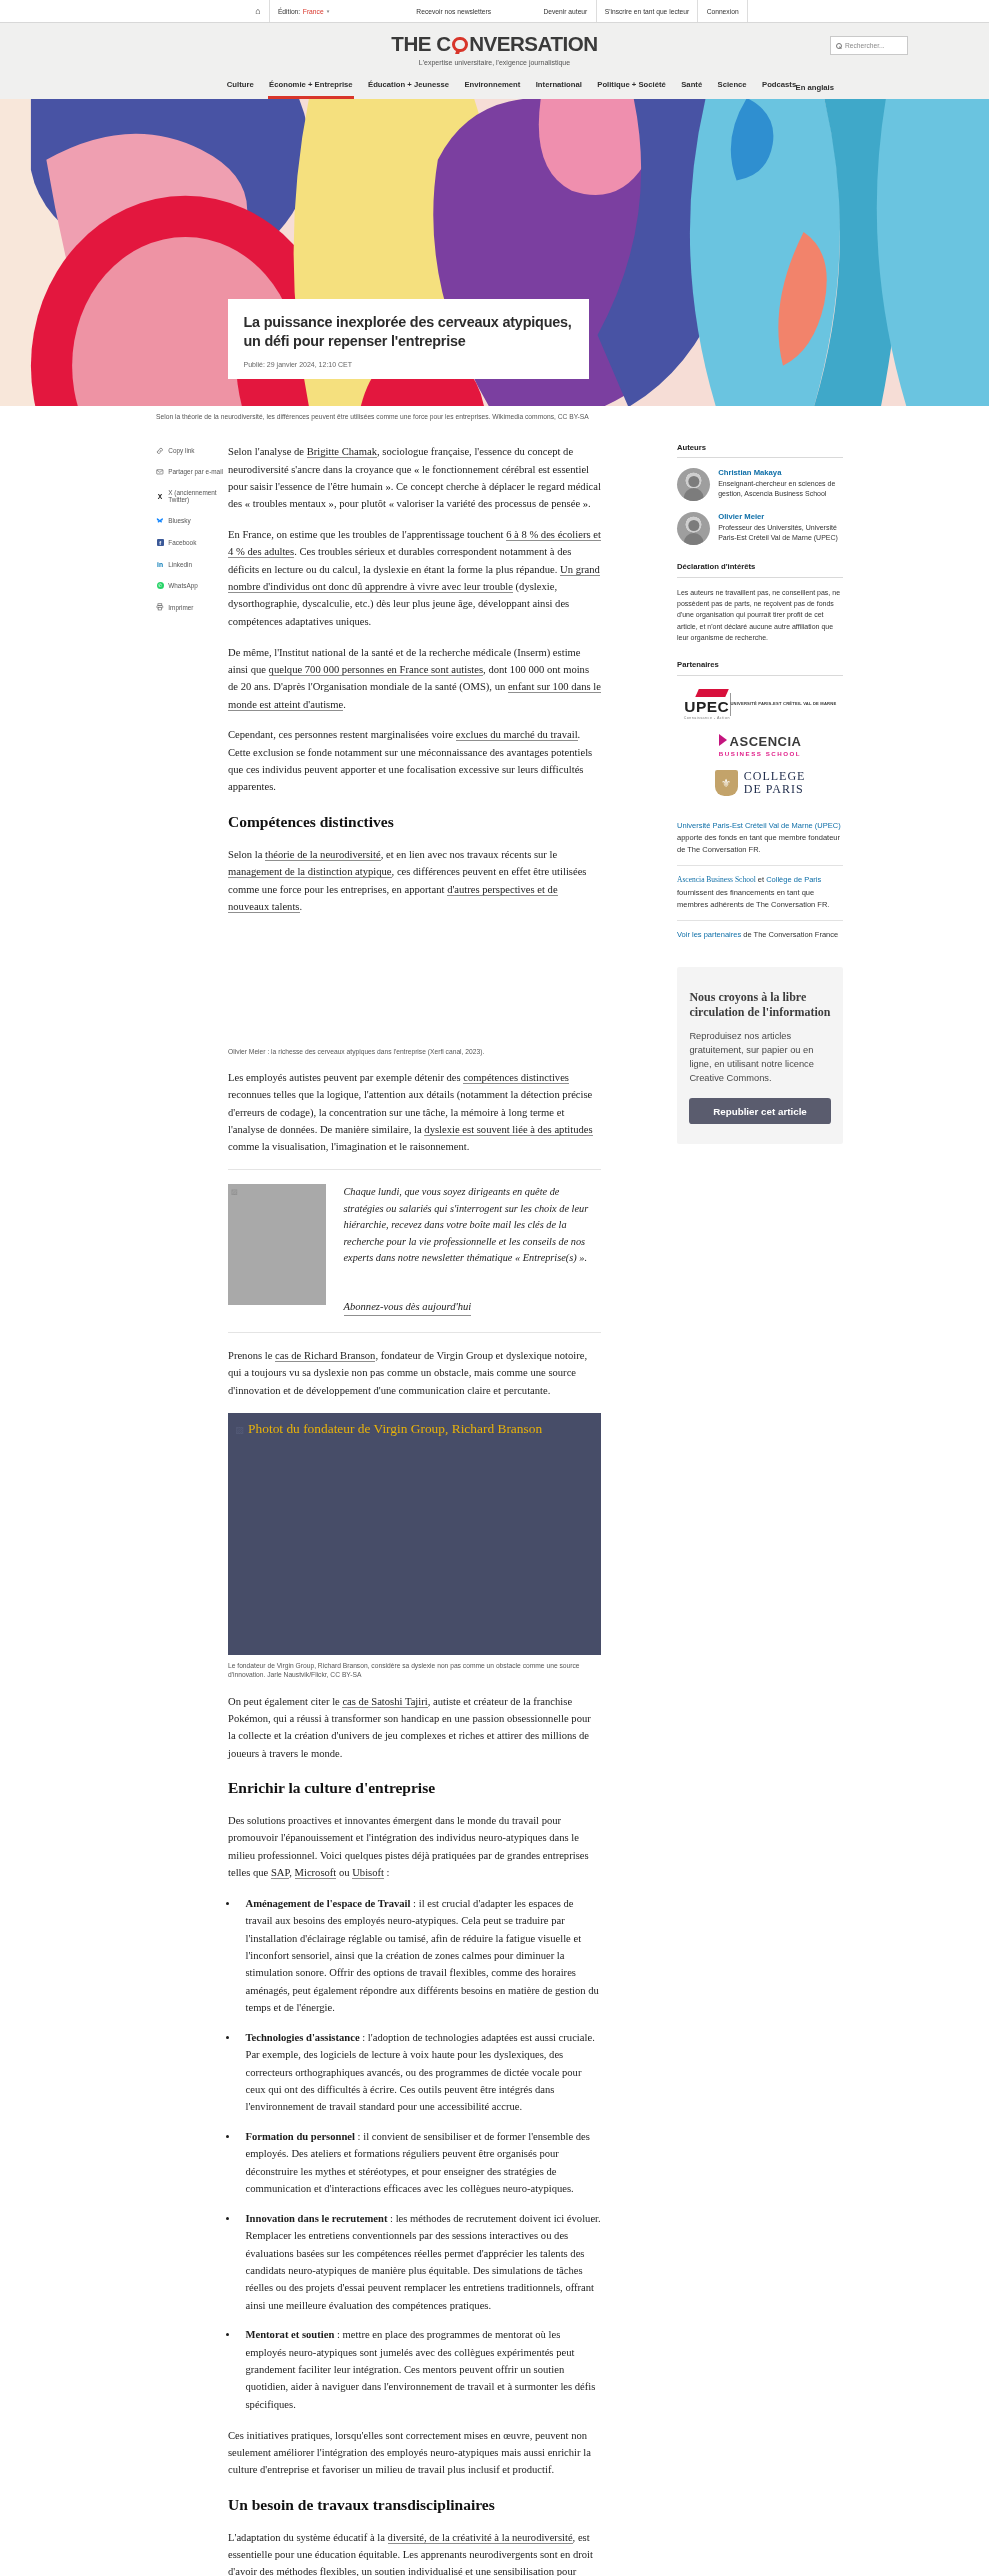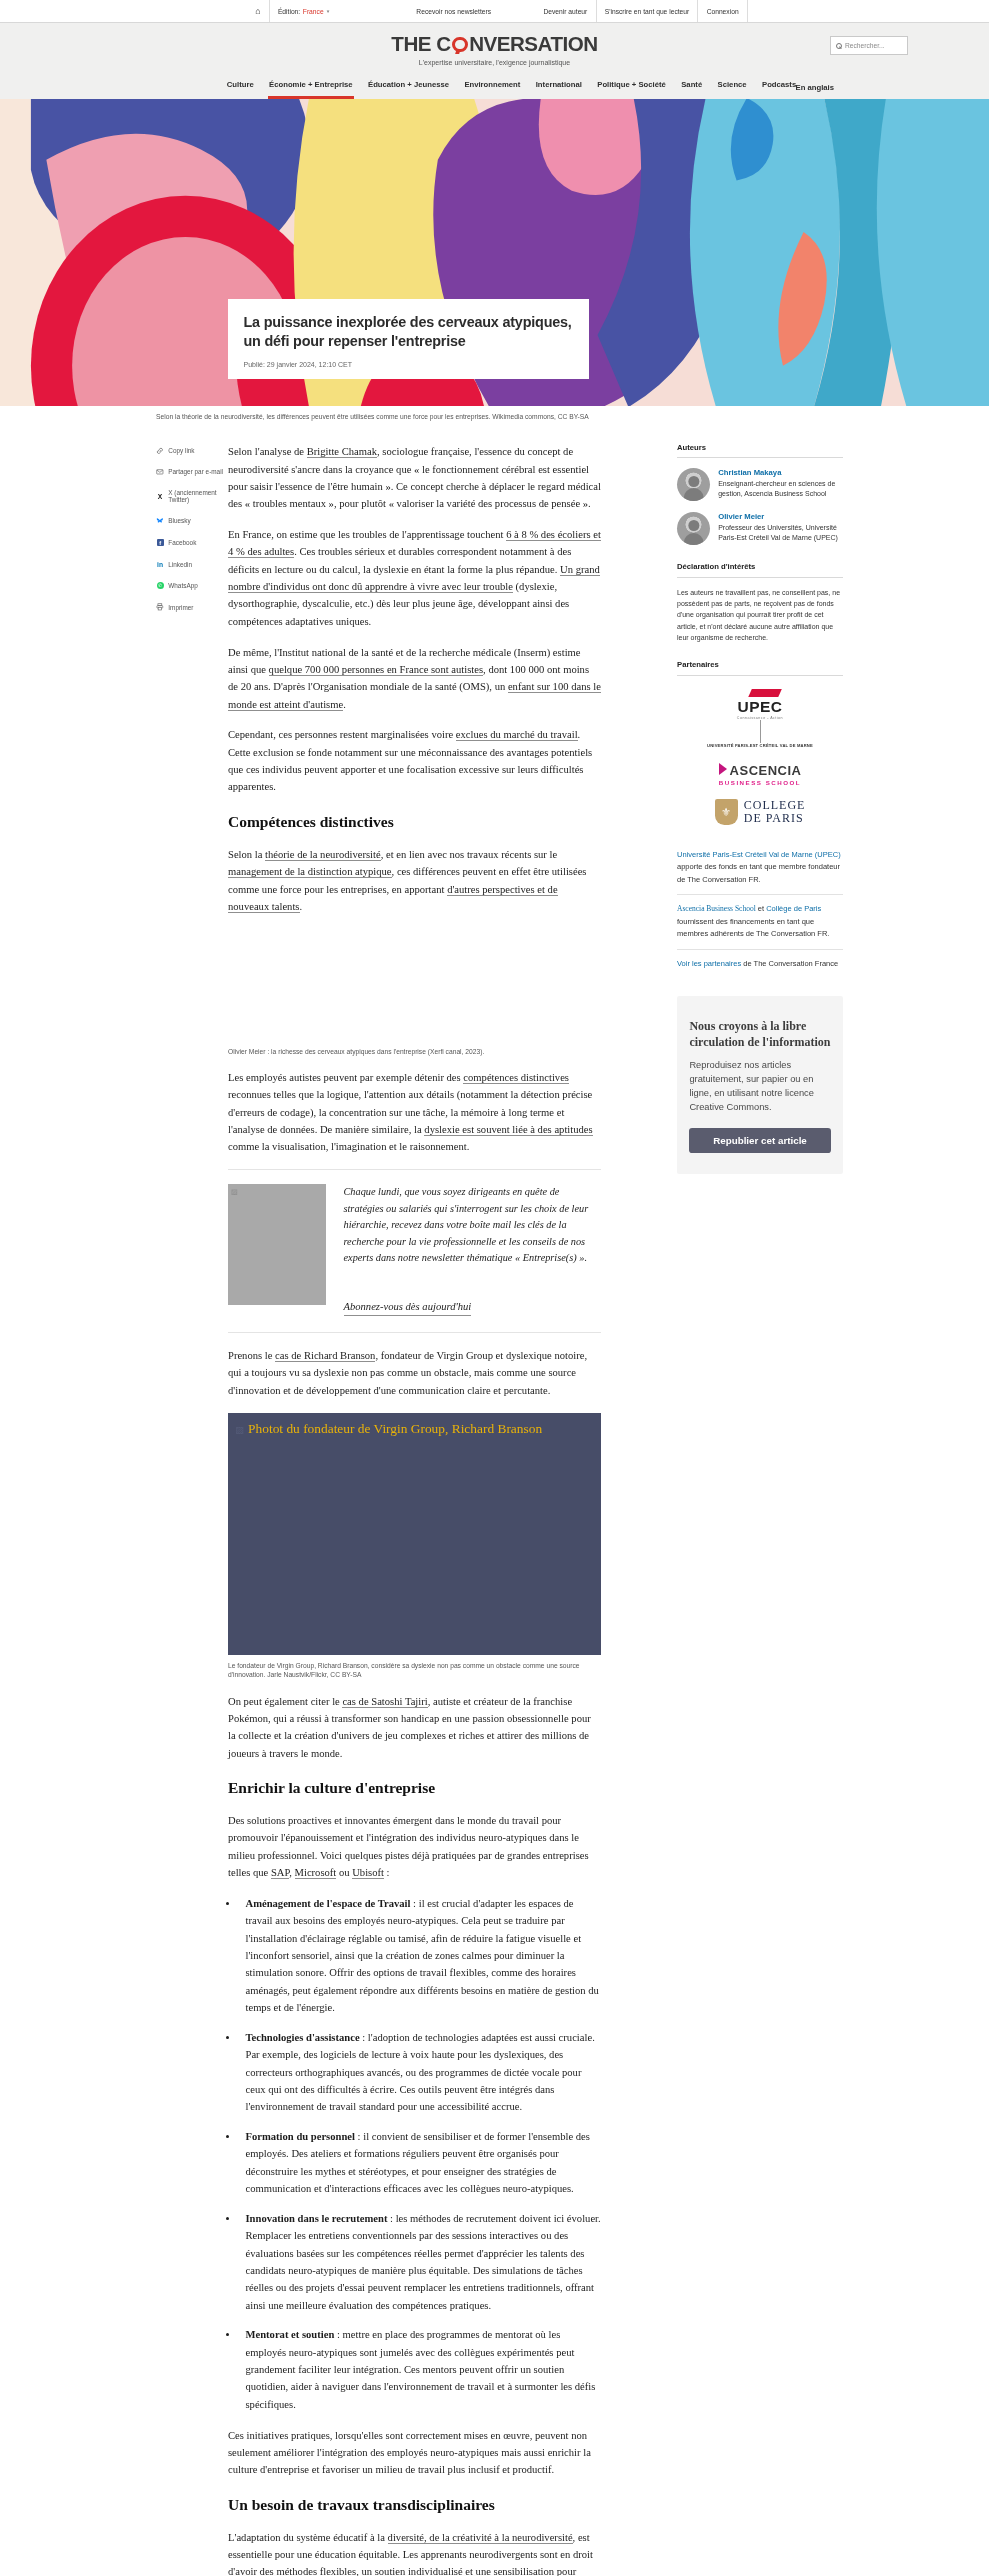--- a/index.html
+++ b/index.html
@@ -82,21 +82,21 @@
   .sb-h { font-size:7.7px; font-weight:bold; color:#222; padding-bottom:5.2px; border-bottom:0.5px solid #d9d9d9; margin-bottom:9.3px; }
   .author { display:flex; gap:8.2px; margin-bottom:11.3px; }
   .avatar { width:33px; height:33px; border-radius:50%; background:radial-gradient(circle at 50% 38%, #cfcfcf 0 30%, #9e9e9e 31% 100%); flex:0 0 auto; position:relative; overflow:hidden;}
   .avatar::before{content:"";position:absolute;left:50%;top:8.2px;transform:translateX(-50%);width:11.3px;height:11.3px;border-radius:50%;background:#7c7c7c;}
   .avatar::after{content:"";position:absolute;left:50%;top:20.6px;transform:translateX(-50%);width:20.6px;height:13.4px;border-radius:10.3px 10.3px 0 0;background:#7c7c7c;}
   .author-name { color:#0f6fa8; font-weight:bold; font-size:7.7px; margin-bottom:2.1px; cursor:pointer; }
   .author-role { font-size:7px; line-height:1.45; color:#333; }
   .sb-block { margin-bottom:17.5px; }
   .sb-text { font-size:7px; line-height:1.6; color:#333; }
   .partner-logo { text-align:center; margin:13.4px 0; }
-  .upec-wrap { display:inline-flex; align-items:center; gap:0;flex-direction:column; }
+  .upec-wrap { display:inline-flex; align-items:center; gap:0; }
   .upec-left { position:relative; }
   .upec-flag { width:30px; height:8.2px; background:#d8103c; transform:skewX(-24deg); margin-left:13.4px; margin-bottom:1px; }
   .upec-word { font-size:15.5px; font-weight:bold; color:#222; letter-spacing:0.5px; }
   .upec-sub { font-size:3.6px; letter-spacing:0.5px; color:#777; }
   .upec-div { width:0.5px; height:23px; background:#999; }
   .upec-right { font-size:4.1px; text-align:left; color:#333; font-weight:bold; line-height:1.5; letter-spacing:0.2px;}
   .asc-chev { display:inline-block; width:0; height:0; border-left:8.2px solid #c4157e; border-top:6.2px solid transparent; border-bottom:6.2px solid transparent; margin-right:3.1px; }
   .asc-word { font-size:13px; font-weight:bold; color:#3a3a3a; letter-spacing:0.5px; }
   .asc-sub { font-size:6.2px; letter-spacing:1.5px; color:#e0218a; font-weight:bold; margin-top:1px; }
   .cdp-wrap { display:inline-flex; align-items:center; gap:6.2px; }

